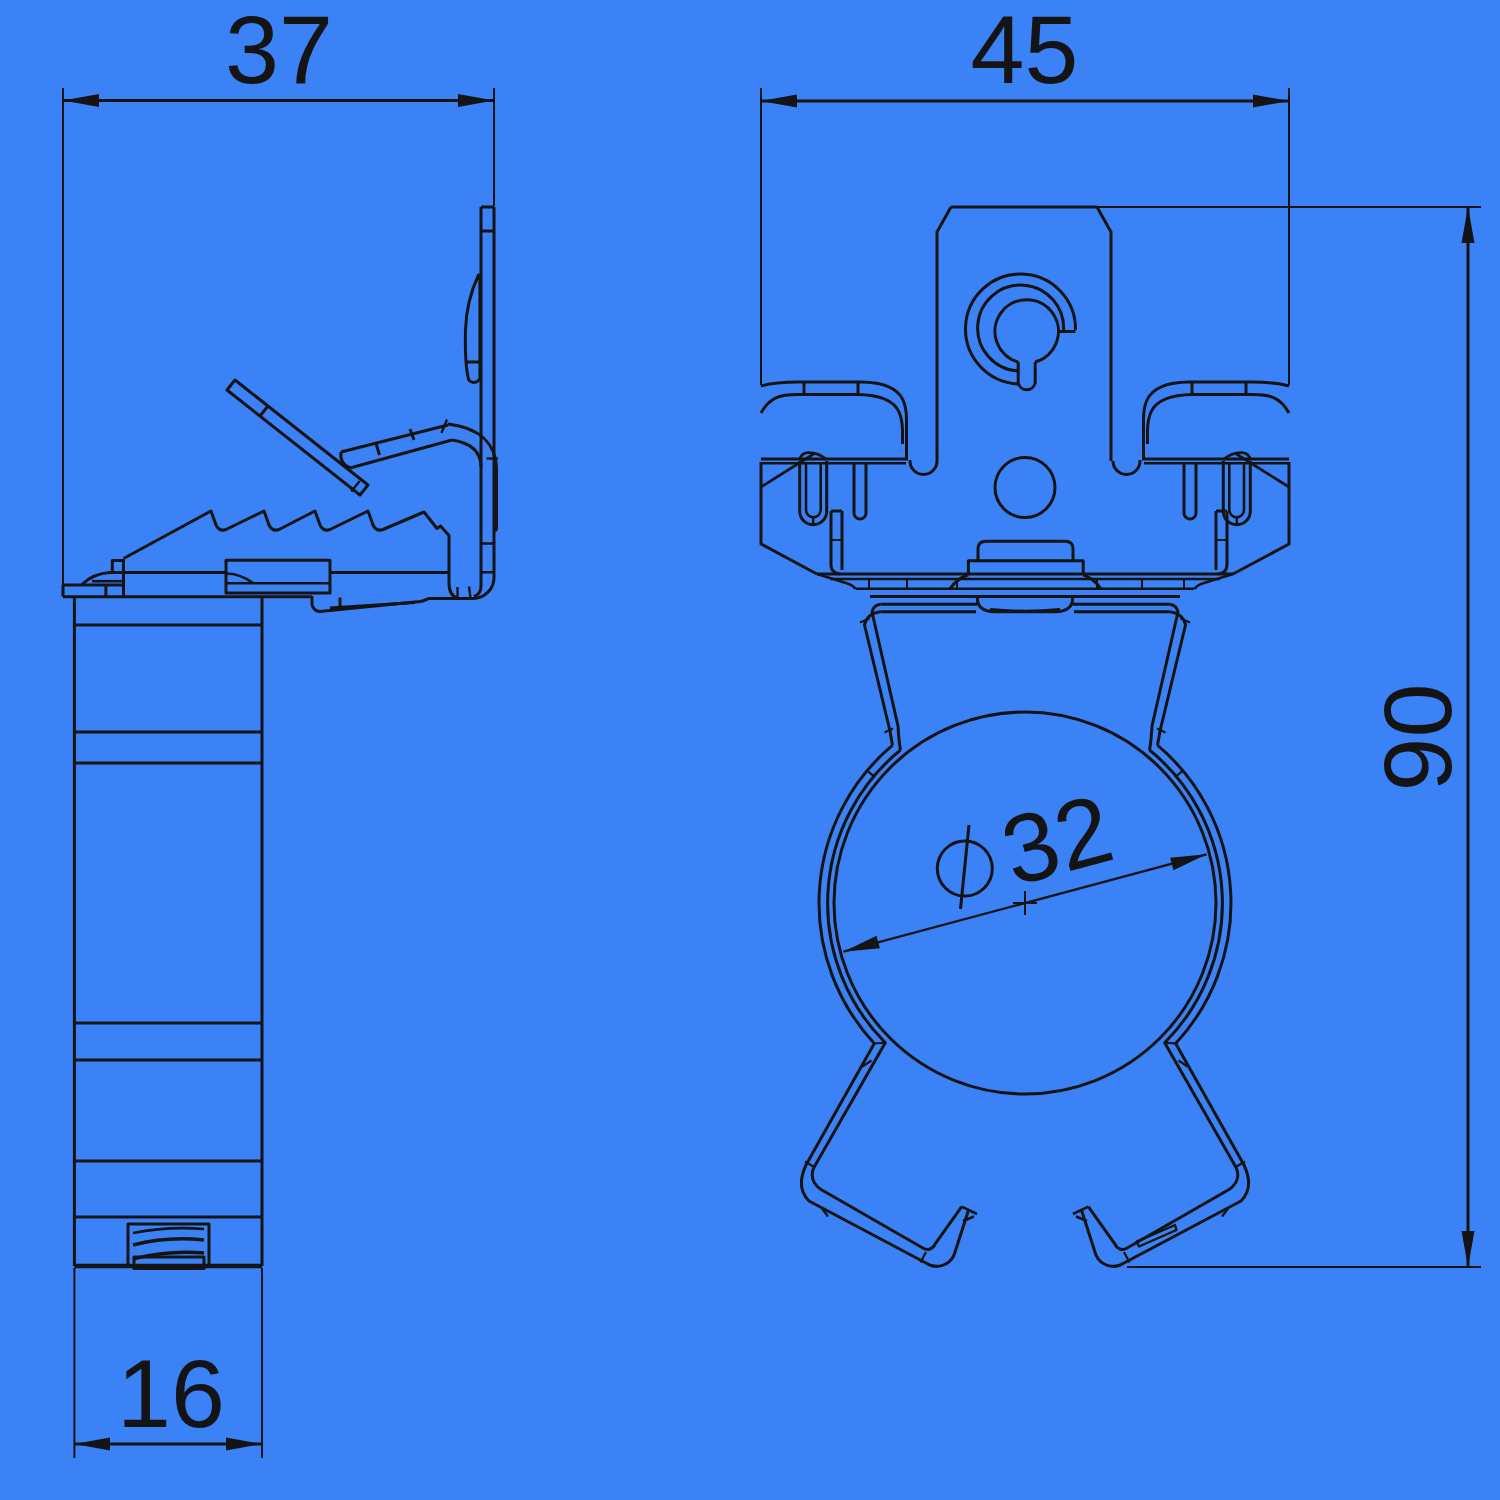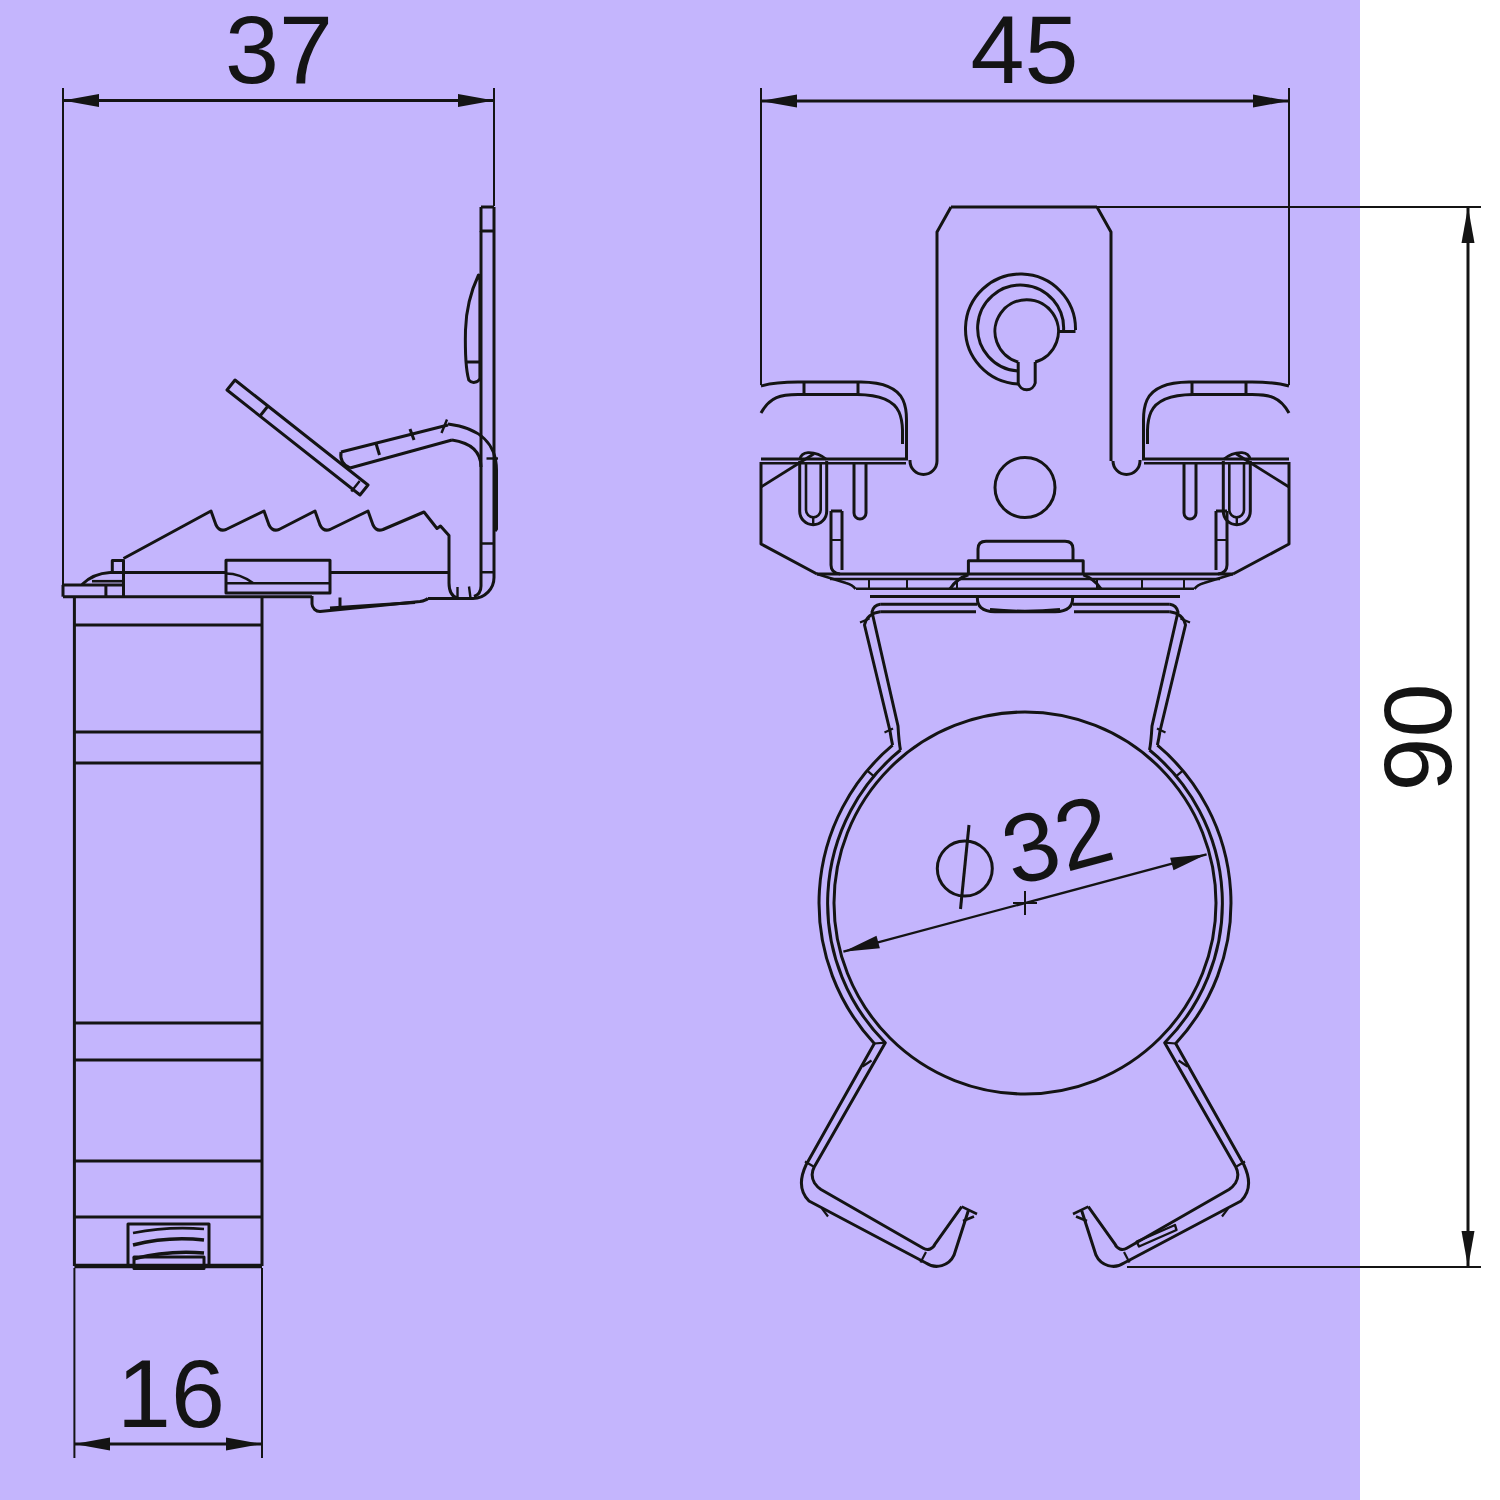--- a/index.html
+++ b/index.html
@@ -1,16 +1,16 @@
 <!DOCTYPE html>
 <html><head>
 <meta charset="utf-8">
 <style>
   html,body{margin:0;padding:0;background:#ffffff;}
-  .canvas{width:1360px;height:1500px;position:relative;background:#c4b5fd;}
+  .canvas{width:1500px;height:1500px;position:relative;background:#3b82f6;}
   text{font-family:"Liberation Sans", sans-serif; fill:#141414;}
 </style>
 </head>
 <body>
 <div class="canvas">
 <svg width="1500" height="1500" viewBox="0 0 1500 1500" xmlns="http://www.w3.org/2000/svg">
 <g fill="none" stroke="#141414" stroke-width="3" stroke-linecap="butt" stroke-linejoin="round">
 
 <text x="279" y="83" font-size="97" text-anchor="middle" stroke="none">37</text>
 

